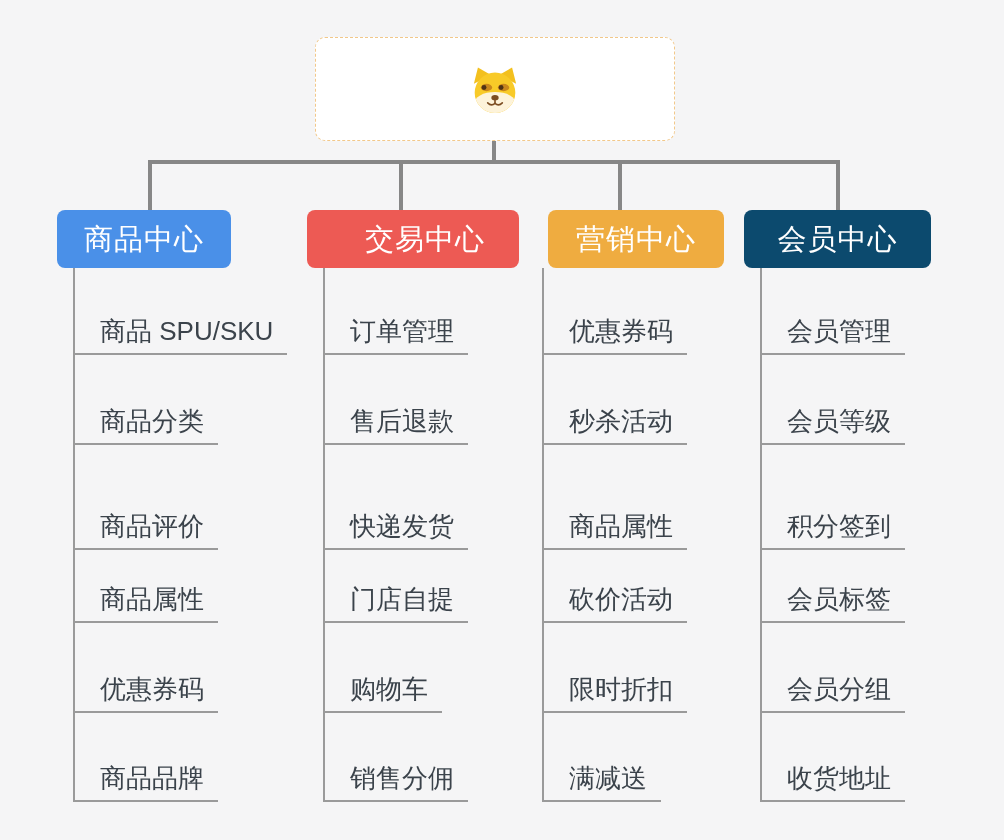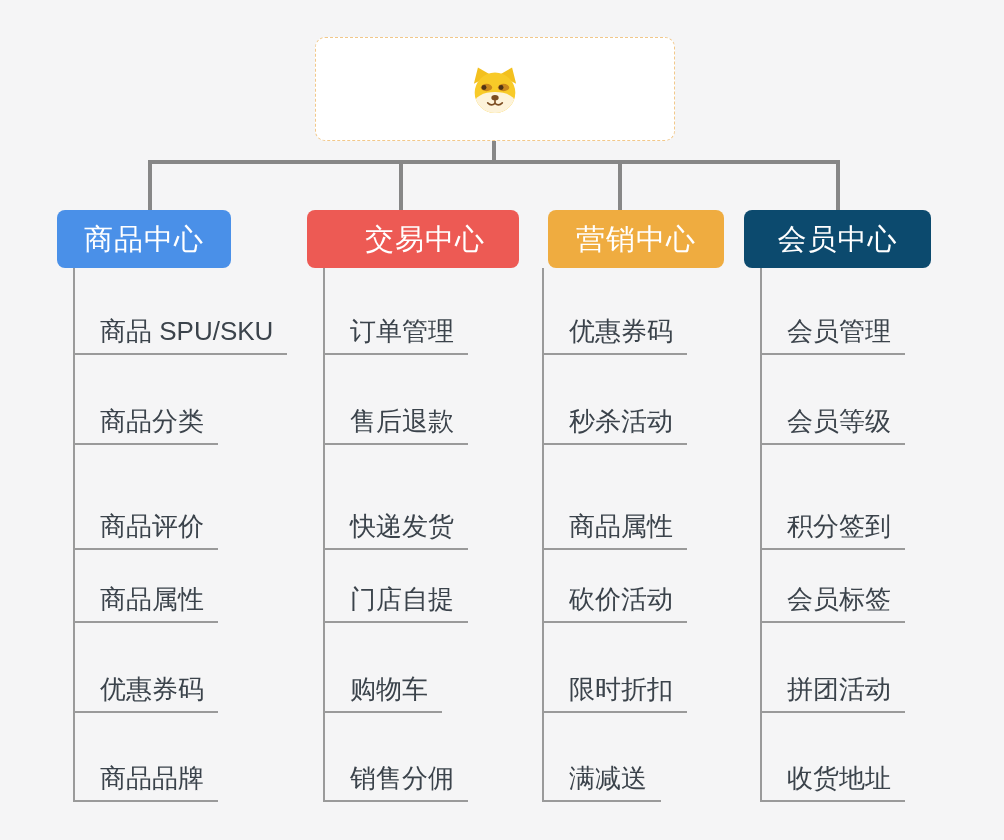--- a/index.html
+++ b/index.html
@@ -125,17 +125,17 @@
     <div class="leaf r5">满减送</div>
   </div>
 
   <div class="col c3">
     <div class="branch-box" style="background-color: #0c4a6e;">会员中心</div>
     <div class="vline"></div>
     <div class="leaf r0">会员管理</div>
     <div class="leaf r1">会员等级</div>
     <div class="leaf r2">积分签到</div>
     <div class="leaf r3">会员标签</div>
-    <div class="leaf r4">拼团活动</div>
+    <div class="leaf r4">会员分组</div>
     <div class="leaf r5">收货地址</div>
   </div>
 
 </div>
 
 </body></html>

